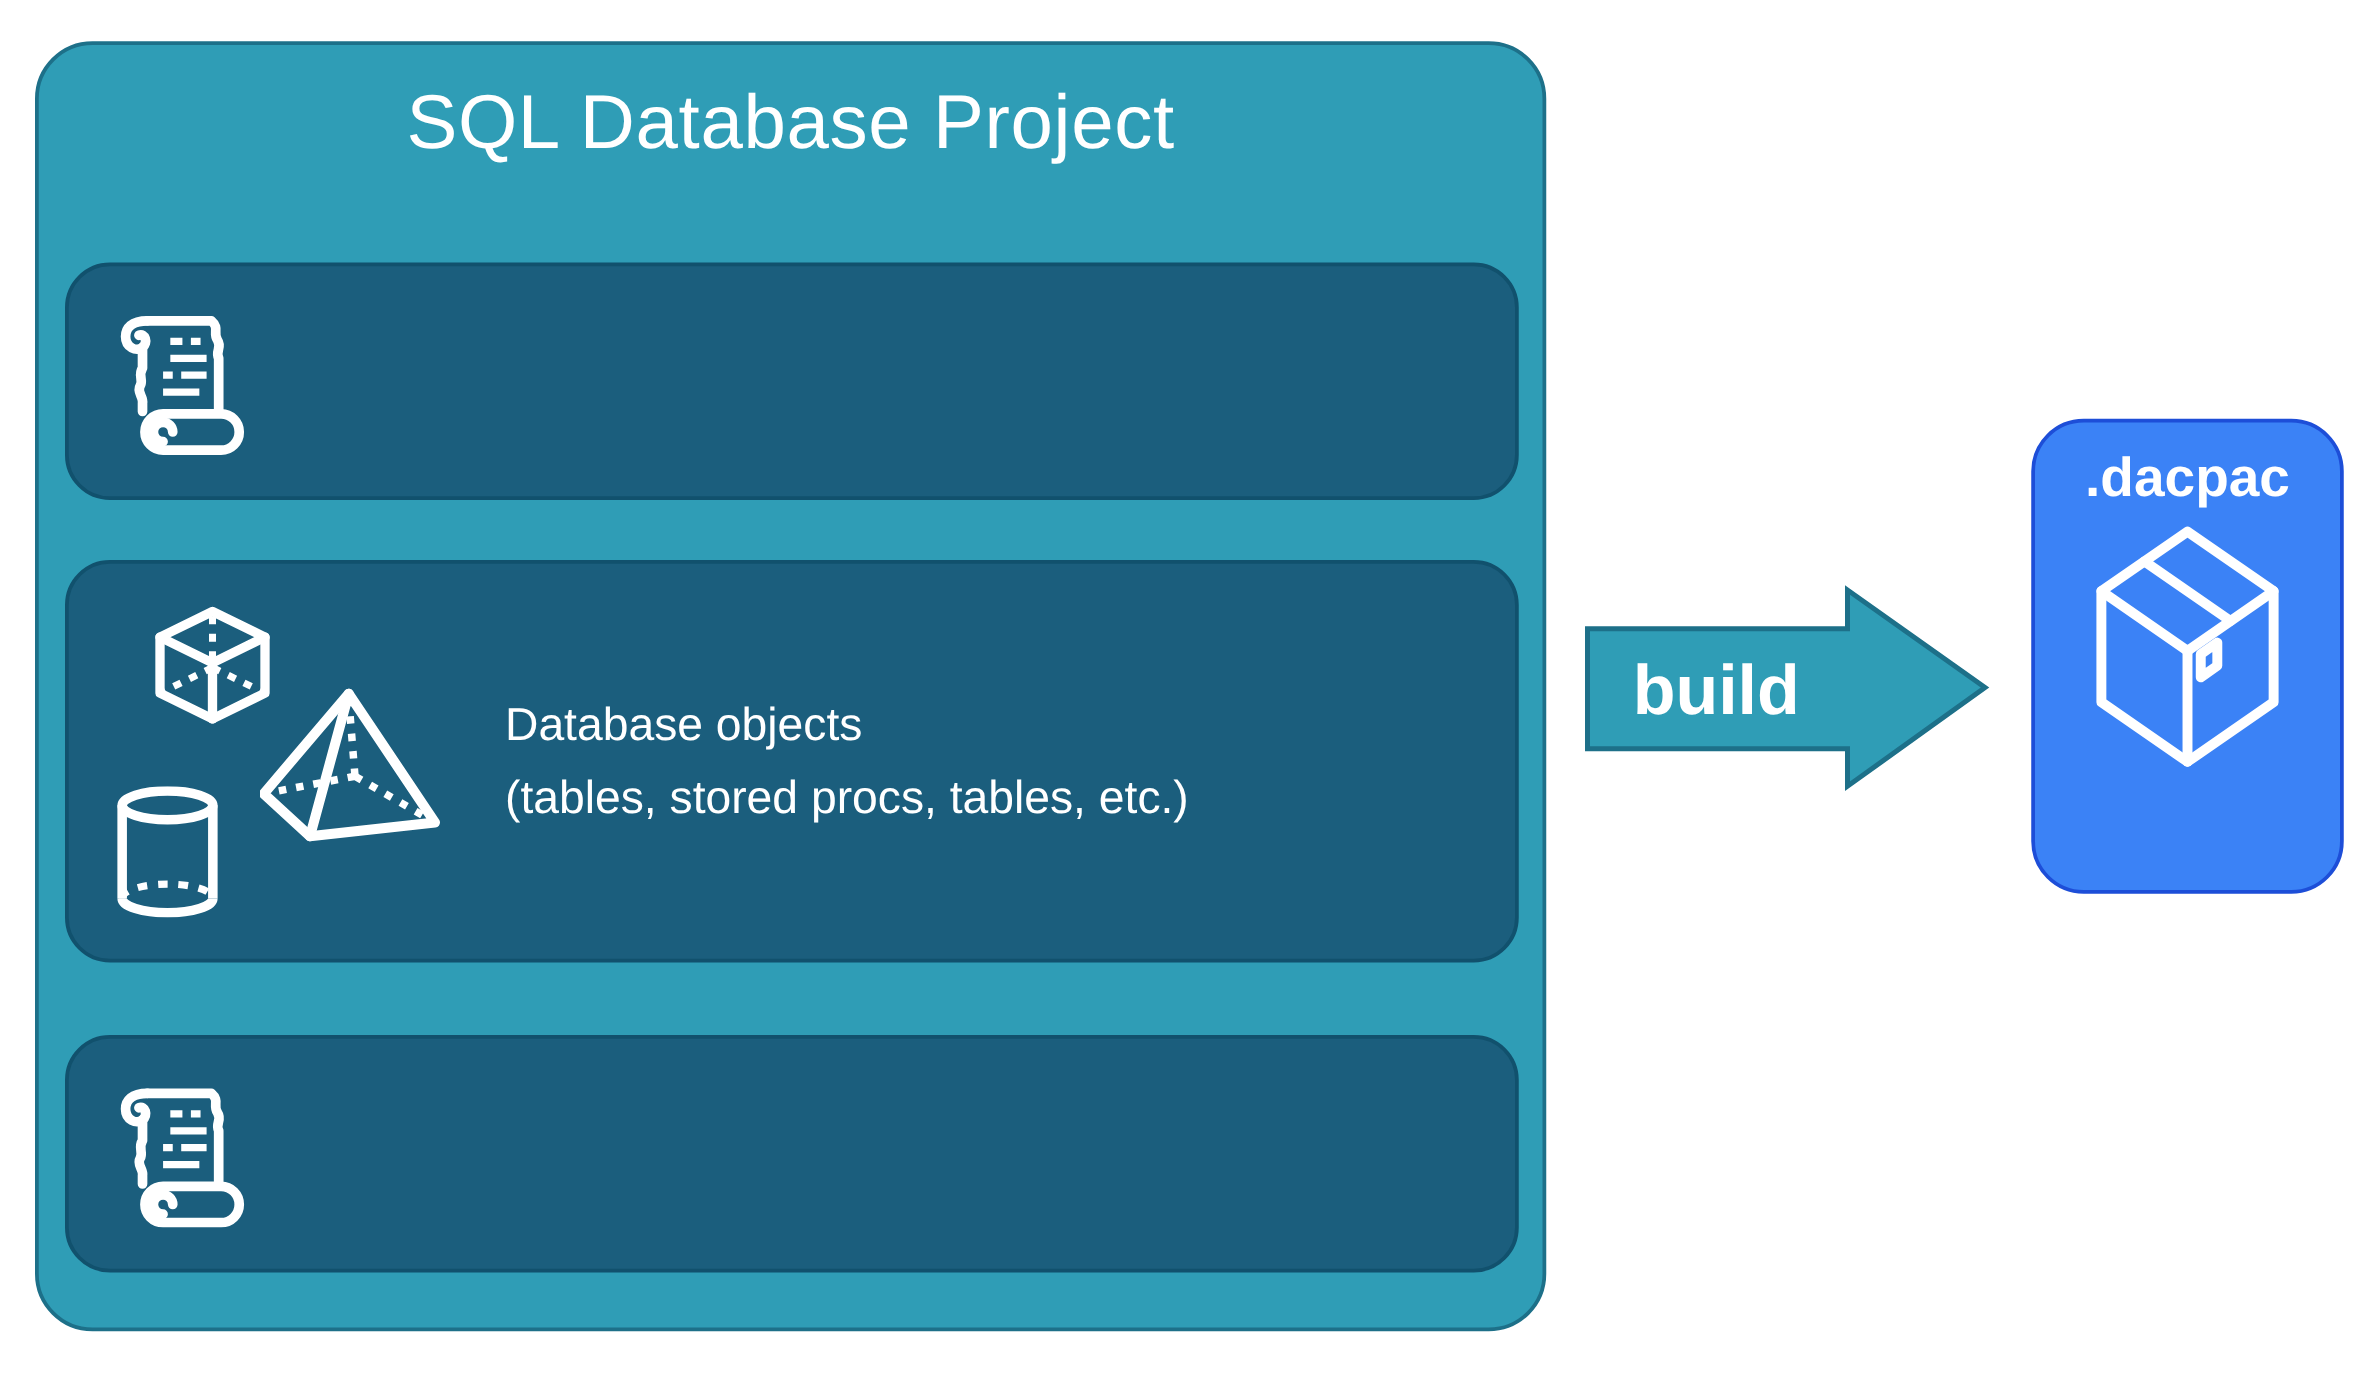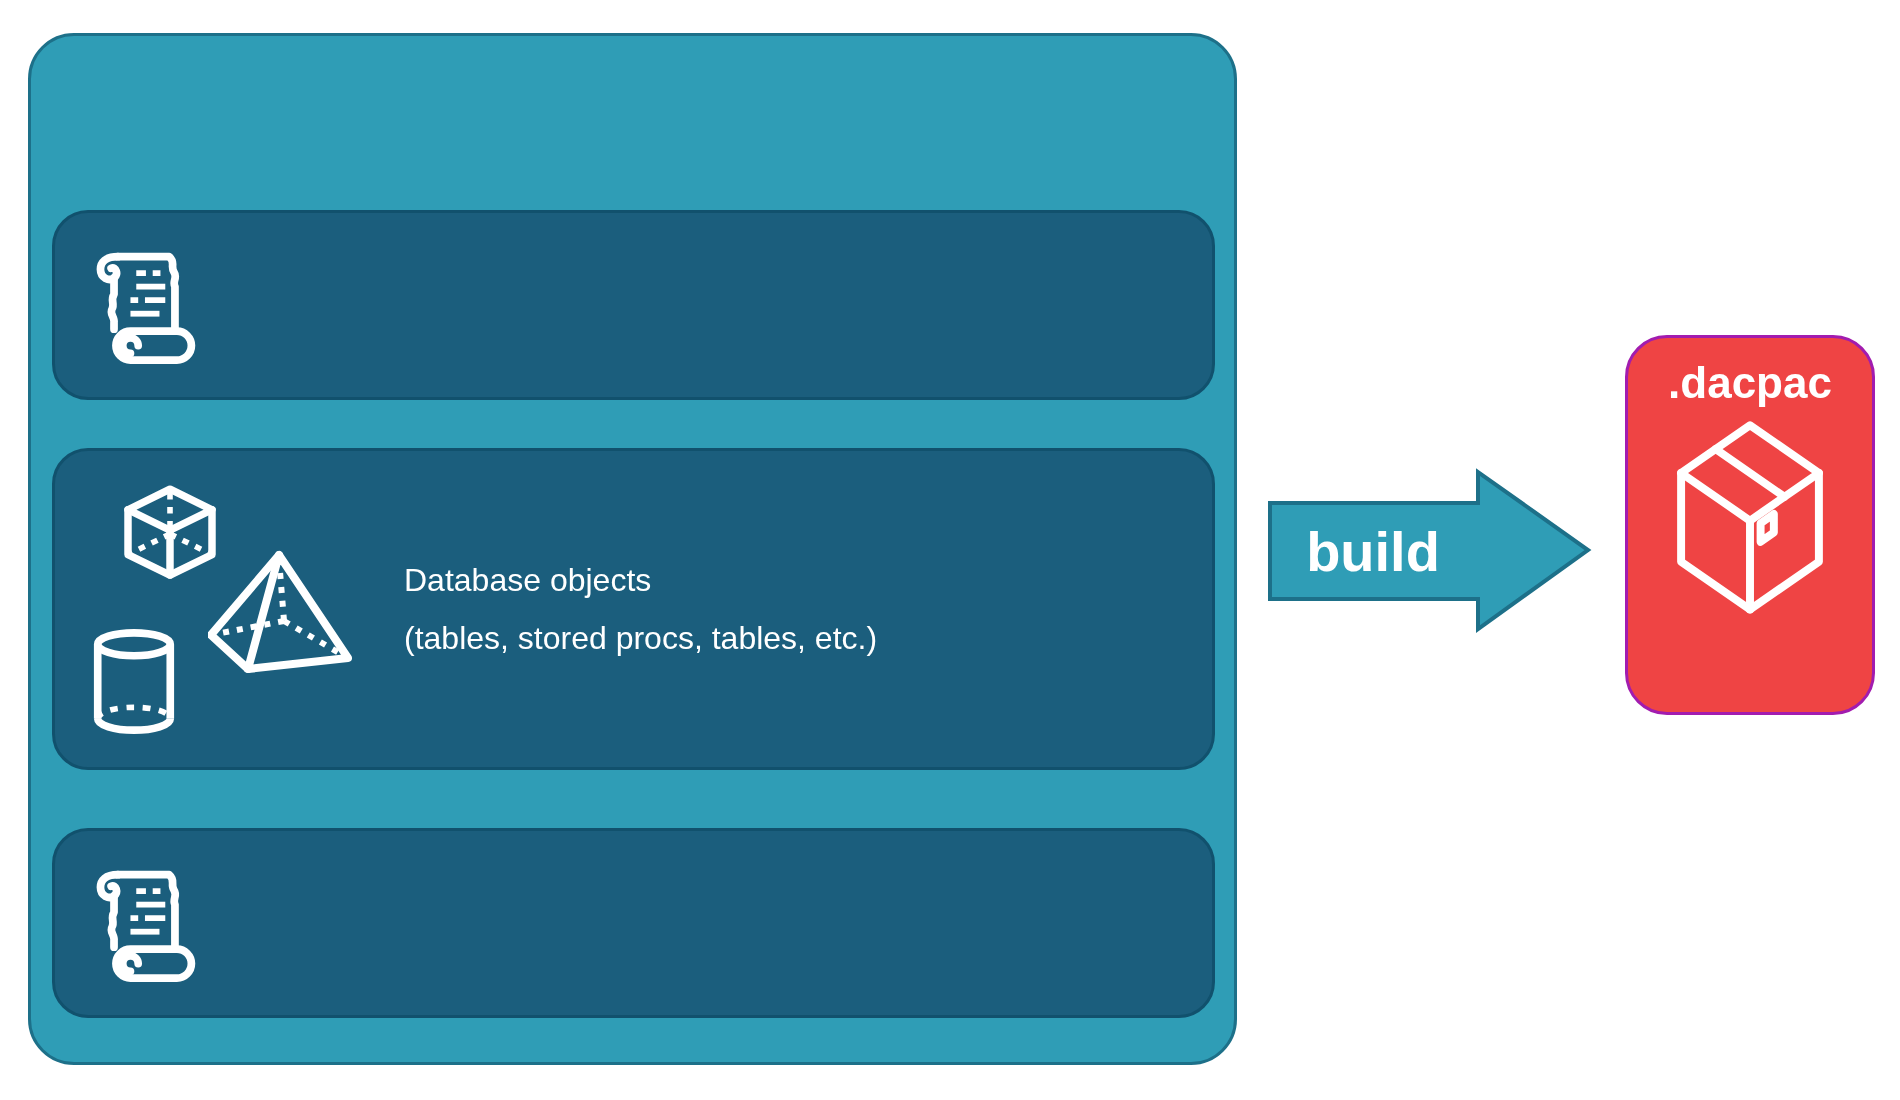--- a/index.html
+++ b/index.html
@@ -74,21 +74,21 @@
   
   .panel-objects .obj-icon { position: absolute; }
   .cube-svg     { left: 59px;  top: 28px;  width: 112px; height: 110px; }
   .pyramid-svg  { left: 153px; top: 98px;  width: 145px; height: 128px; }
   .cylinder-svg { left: 36px;  top: 178px; width: 86px;  height: 105px; }
   .objects-label {
     position: absolute;
     left: 349px;
     top: 50%;
     transform: translateY(-50%);
-    font-size: 32px;
+    font-size: 37px;
     line-height: 58px;
     font-weight: 400;
     white-space: nowrap;
   }
 
   
   .arrow-wrap {
     position: absolute;
     left: 1268px;
     top: 468px;
@@ -110,22 +110,22 @@
     color: #ffffff;
   }
 
   
   .artifact {
     position: absolute;
     left: 1625px;
     top: 335px;
     width: 250px;
     height: 380px;
-    background: #ef4444;
-    border: 3px solid #a21caf;
+    background: #3b82f6;
+    border: 3px solid #1d4ed8;
     border-radius: 42px;
     box-sizing: border-box;
     display: flex;
     flex-direction: column;
     align-items: center;
   }
   .artifact-title {
     margin-top: 20px;
     font-size: 44px;
     font-weight: 700;
@@ -136,20 +136,21 @@
     height: 212px;
     margin-top: 4px;
   }
 </style>
 </head>
 <body>
 
 <div class="canvas">
 
   <section class="project">
+    <h1 class="project-title">SQL Database Project</h1>
 
     <div class="panel panel-pre">
       <svg class="scroll-svg" viewBox="0 0 120 122" aria-hidden="true">
         <g fill="none" stroke="#ffffff" stroke-width="8" stroke-linecap="round" stroke-linejoin="round">
           <path d="M33 11 C20 11 15 17 15 24 C15 33 24 37 29 33 C34 29 31 21 26 23"></path>
           <path d="M33 11 L86 11 C93 17 87 21 91 27 C95 33 89 36 92 42 L92 86"></path>
           <path d="M29 33 L29 50 C25 56 30 60 27 65 C24 70 30 74 29 79 L29 86"></path>
           <path d="M46 88 L94 88 A15 15 0 0 1 109 103 A15 15 0 0 1 94 118 L46 118 A15 15 0 0 1 31 103 A15 15 0 0 1 46 88 Z"></path>
           <path d="M46 111 A8 8 0 1 1 54 103"></path>
         </g>

